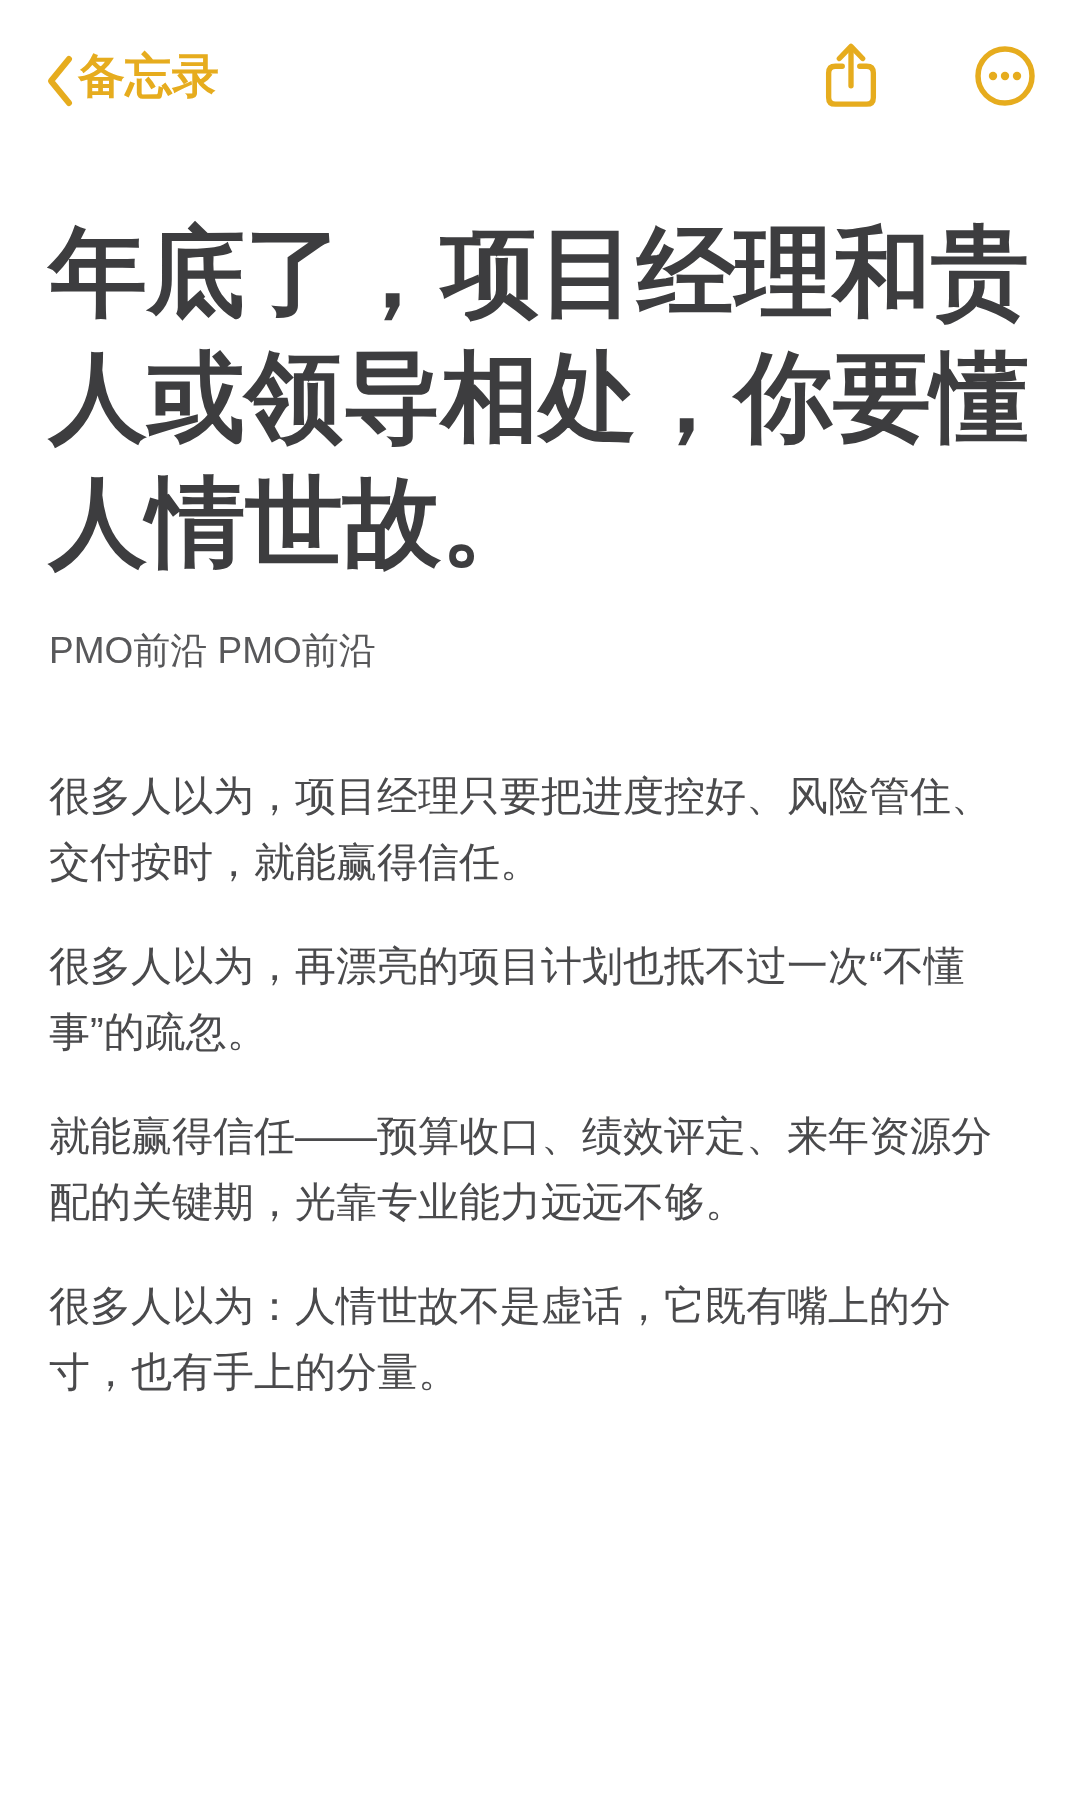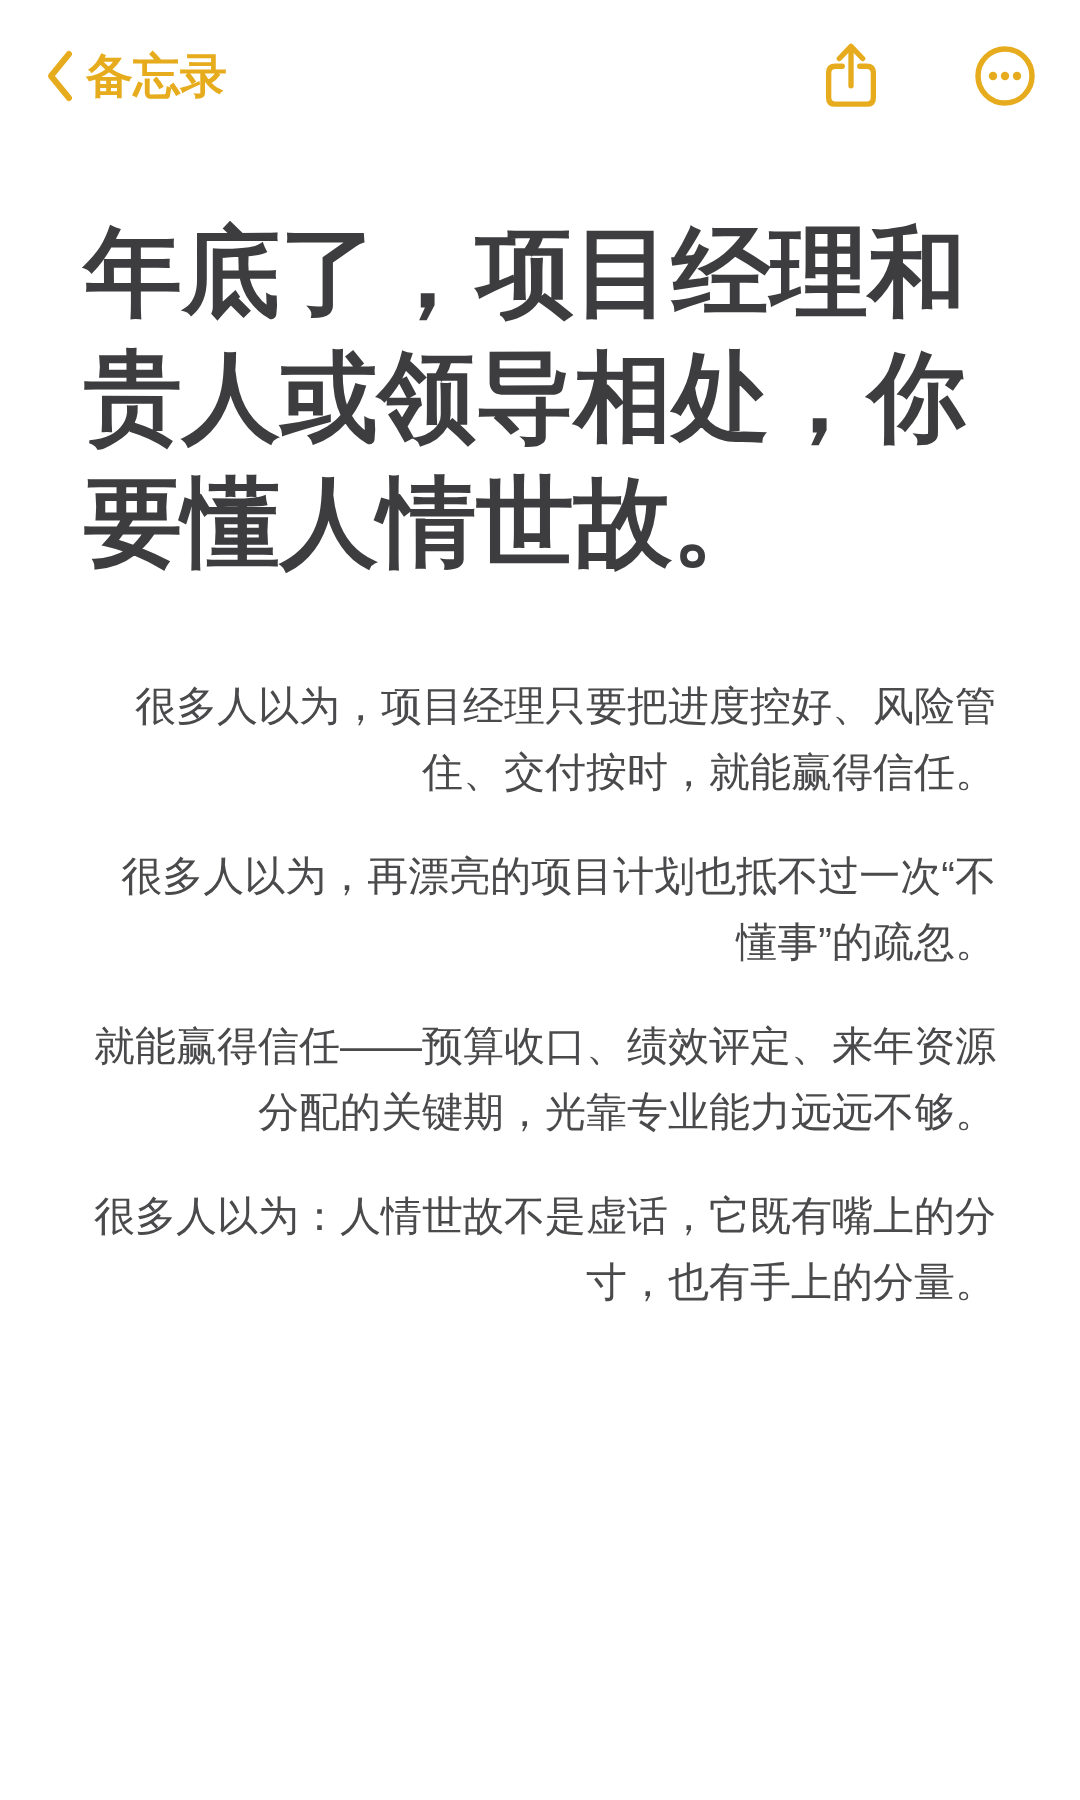--- a/index.html
+++ b/index.html
@@ -17,37 +17,37 @@
   
   .navbar {
     display: flex;
     align-items: center;
     justify-content: space-between;
     padding: 42px 44px 0 44px;
     height: 68px;
   }
   .back-button {
     display: flex;
-    align-items: center;
-    gap: 12px;
+    align-items: flex-end;
+    gap: 4px;
     color: var(--accent);
     font-size: 47px;
     font-weight: 700;
     cursor: pointer;
   }
   .back-button svg { display: block; }
   .nav-actions {
     display: flex;
     align-items: center;
     gap: 92px;
   }
   .icon-button { cursor: pointer; line-height: 0; }
   
   .note-content {
-    padding: 0 84px;
+    padding: 0 49px;
   }
   .note-title {
     margin: 100px 0 0 0;
     font-size: 98px;
     line-height: 125px;
     font-weight: 700;
     color: var(--title-color);
     letter-spacing: 0px;
     word-break: break-all;
   }
@@ -59,21 +59,20 @@
   }
   .note-body {
     margin-top: 88px;
   }
   .note-body p {
     margin: 0 0 38px 0;
     font-size: 41px;
     line-height: 66px;
     color: var(--body-color);
     word-break: break-all;
-    text-align: right;
   }
 </style>
 </head>
 <body style="background: rgb(255, 255, 255);">
 
 <div class="screen">
 
   <div class="navbar">
 
     <div class="back-button">
@@ -100,20 +99,21 @@
           <circle cx="31" cy="31" r="4.2" fill="var(--accent)"></circle>
           <circle cx="43" cy="31" r="4.2" fill="var(--accent)"></circle>
         </svg>
       </span>
     </div>
 
   </div>
 
   <div class="note-content">
     <h1 class="note-title">年底了，项目经理和贵人或领导相处，你要懂人情世故。</h1>
+    <div class="note-byline">PMO前沿 PMO前沿</div>
 
     <div class="note-body">
       <p>很多人以为，项目经理只要把进度控好、风险管住、交付按时，就能赢得信任。</p>
       <p>很多人以为，再漂亮的项目计划也抵不过一次“不懂事”的疏忽。</p>
       <p>就能赢得信任——预算收口、绩效评定、来年资源分配的关键期，光靠专业能力远远不够。</p>
       <p>很多人以为：人情世故不是虚话，它既有嘴上的分寸，也有手上的分量。</p>
     </div>
   </div>
 
 </div>

